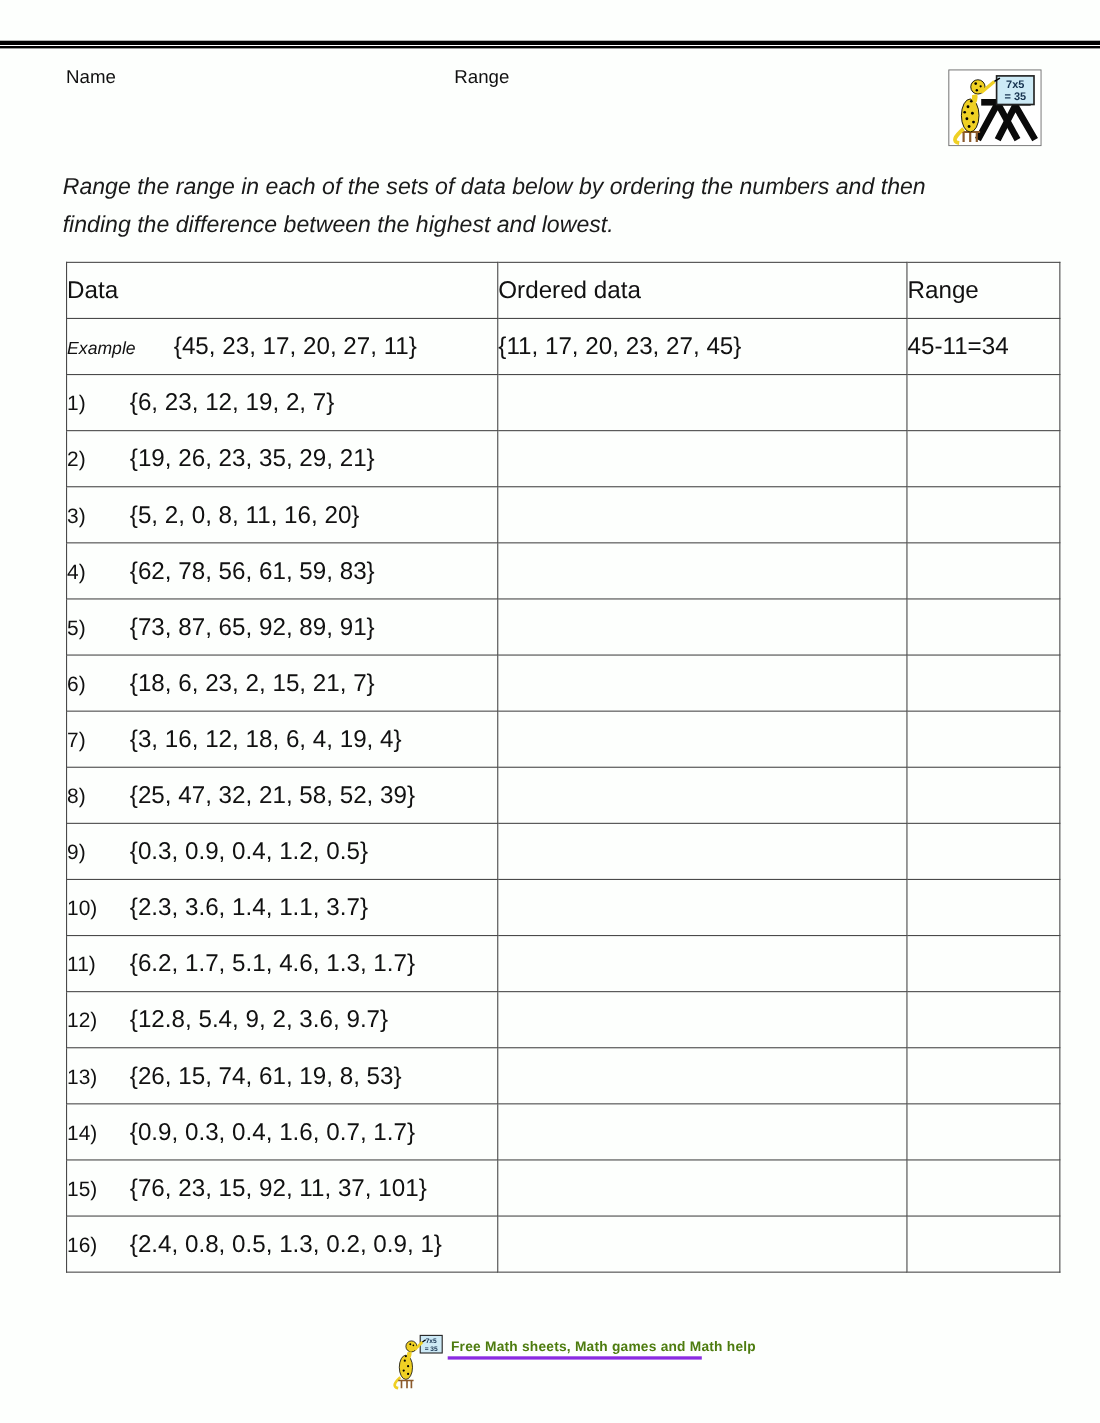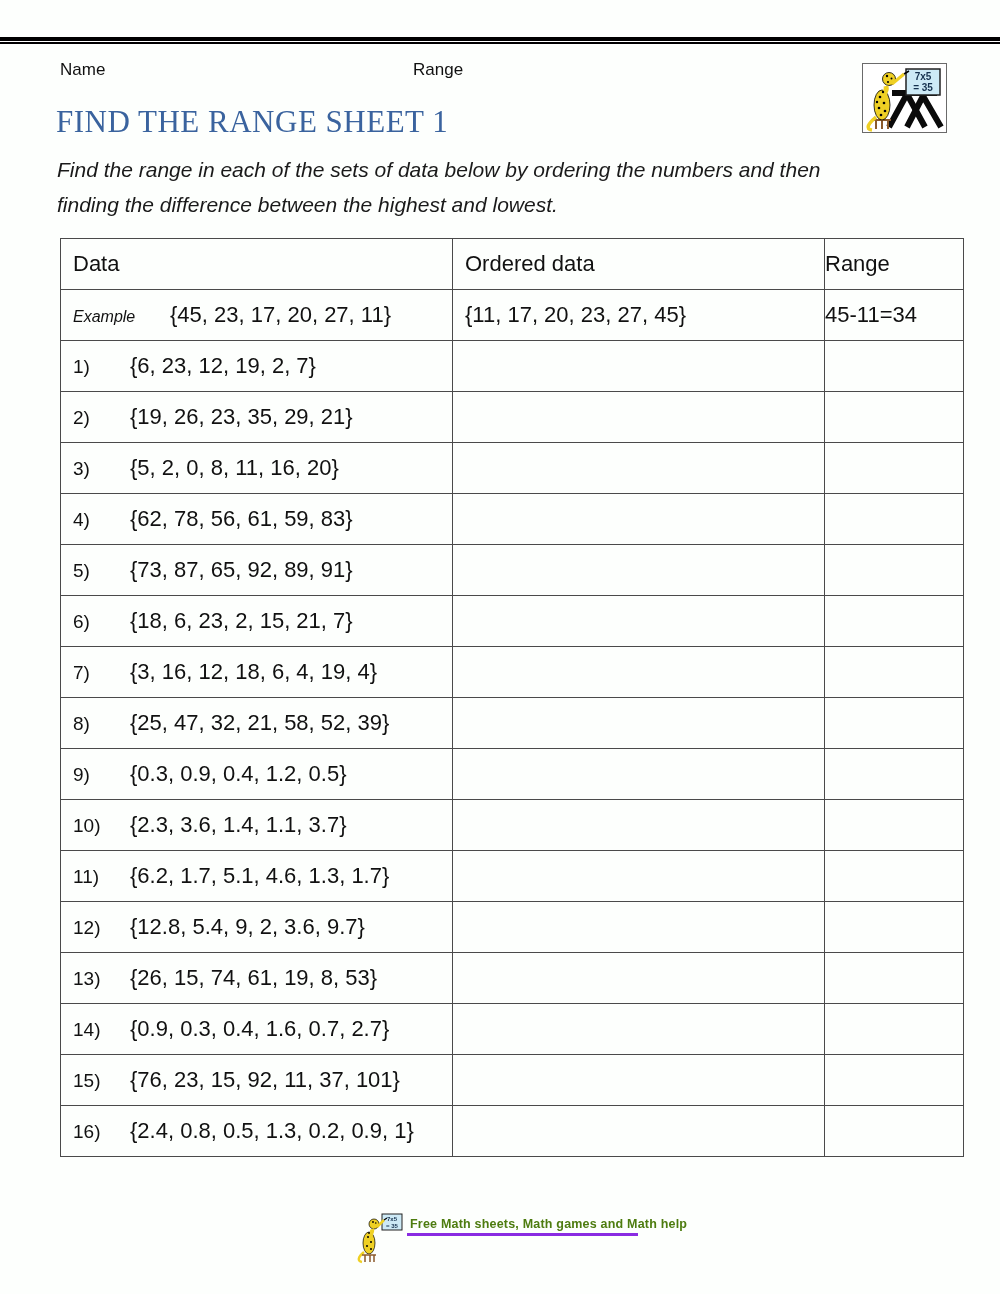--- a/index.html
+++ b/index.html
@@ -41,21 +41,21 @@
     position:absolute;left:60px;top:238px;
     border-collapse:collapse;table-layout:fixed;
     width:903px;
   }
   .range-table col.c1{width:392px;}
   .range-table col.c2{width:372px;}
   .range-table col.c3{width:139px;}
   .range-table th,.range-table td{
     border:1.5px solid #4a4a4a;
     height:50px;
-    padding:0 0 0 12px;
+    padding:0 0 0 0;
     font-size:22px;font-weight:400;text-align:left;vertical-align:middle;
     background:#fdfffd;
   }
   .range-table th.range-col, .range-table td.range-cell{text-align:left;padding:0;}
   .row-label{display:inline-block;width:57px;font-size:19px;}
   .example-label{display:inline-block;width:97px;font-size:16px;font-style:italic;}
 
   
   .footer-logo{position:absolute;left:356px;top:1212px;}
   .footer-tagline{
@@ -115,24 +115,23 @@
           <circle cx="23" cy="48" r="1.3"></circle>
         <circle cx="19" cy="52" r="1.3"></circle>
           <circle cx="25" cy="13" r="1.2"></circle>
         <circle cx="26" cy="19" r="1.1"></circle>
           <circle cx="21" cy="29" r="1.2"></circle>
         <circle cx="15" cy="39" r="1.2"></circle>
       </g>
     </svg>
   </div>
 
-  <h1 class="page-title">FIND THE RANGE SHEET 1</h1>
 
   <div class="instructions">
-    <div>Find the range in each of the sets of data below by ordering the numbers and then</div>
+    <div>Range the range in each of the sets of data below by ordering the numbers and then</div>
     <div>finding the difference between the highest and lowest.</div>
   </div>
 
   <table class="range-table">
     <colgroup>
         <col class="c1">
         <col class="c2">
         <col class="c3">
       </colgroup>
     <thead>
@@ -236,21 +235,21 @@
     </tr>
         <tr>
       <td>
         <span class="row-label">13)</span><span>{26, 15, 74, 61, 19, 8, 53}</span>
       </td>
       <td></td>
       <td class="range-cell"></td>
     </tr>
         <tr>
       <td>
-        <span class="row-label">14)</span><span>{0.9, 0.3, 0.4, 1.6, 0.7, 2.7}</span>
+        <span class="row-label">14)</span><span>{0.9, 0.3, 0.4, 1.6, 0.7, 1.7}</span>
       </td>
       <td></td>
       <td class="range-cell"></td>
     </tr>
         <tr>
       <td>
         <span class="row-label">15)</span><span>{76, 23, 15, 92, 11, 37, 101}</span>
       </td>
       <td></td>
       <td class="range-cell"></td>

